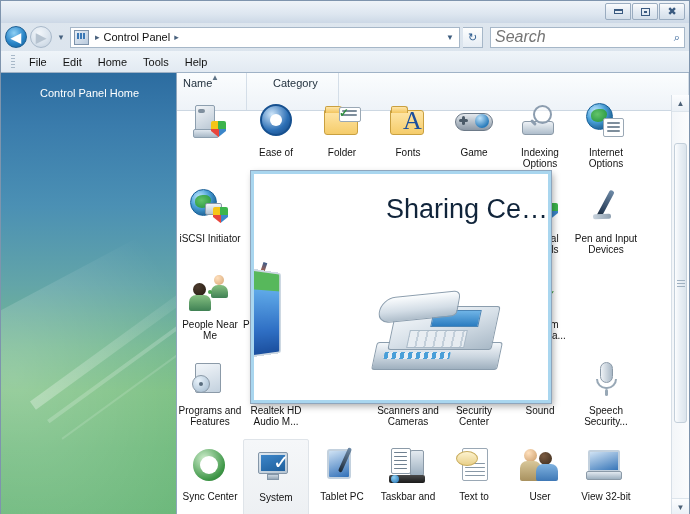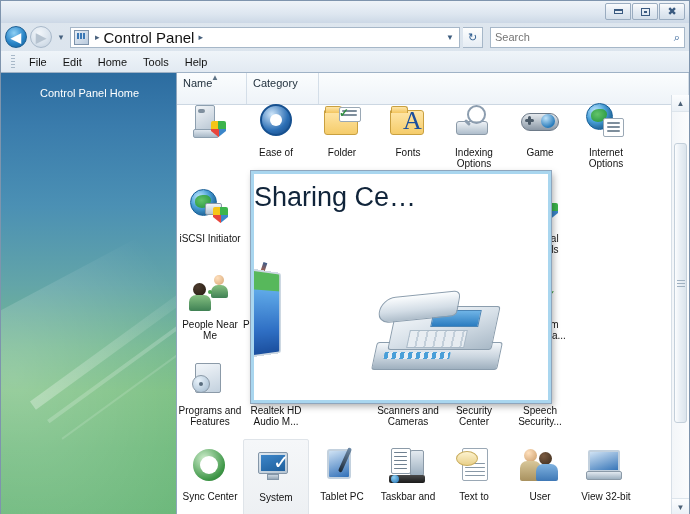--- a/index.html
+++ b/index.html
@@ -84,40 +84,40 @@
     width: 15px; height: 15px; margin: 0 2px 0 1px;
     background: linear-gradient(135deg,#e8eef5 0%, #b9cadd 100%);
     border: 1px solid #7d93ab;
     position: relative; flex: 0 0 auto;
   }
   #cp-icon::after {
     content:""; position:absolute; left:2px; top:2px; right:2px; bottom:5px;
     background: repeating-linear-gradient(90deg,#3b78b5 0 2px,#cfe0f0 2px 3px);
   }
   .crumb-sep { color:#47607c; font-size:9px; margin:0 4px; }
-  .crumb-txt { font-size:15px; color:#111; }
+  .crumb-txt { font-size:11px; color:#111; }
   #crumb-caret { margin-left:auto; color:#3d5c7e; font-size:8px; padding-right:3px; }
   #refreshbtn {
     width: 20px; height: 21px;
     border: 1px solid #a6b7c8; border-left: none;
     background: linear-gradient(180deg,#fdfefe 0%,#e6edf4 100%);
     display:flex; align-items:center; justify-content:center;
     color:#28588c; font-size:11px; flex:0 0 auto;
   }
   #searchbox {
     width: 195px; height: 21px;
     background: #fff; border: 1px solid #a6b7c8;
     margin-left: 4px;
     display: flex; align-items: center;
     padding: 0 4px; flex: 0 0 auto;
   }
   #search-input {
     border: none; outline: none; flex: 1 1 auto; width: 100%;
     font-family: "Liberation Sans", sans-serif;
-    font-size: 11px; color: #6b6b6b;
+    font-size: 16px; font-style: italic; color: #6b6b6b;
     background: transparent;
   }
   #search-icon { color:#2f5f95; font-size:11px; }
 
   
   #menubar {
     height: 22px;
     display: flex; align-items: center;
     padding-left: 10px;
     border-bottom: 1px solid #9fb2c6;
@@ -167,23 +167,24 @@
     font-size: 12px; color:#fff;
   }
 
   
   #content {
     flex: 1 1 auto; position: relative;
     background: #ffffff;
     overflow: hidden;
   }
   #colheader {
-    height: 32px; display:flex;
+    height: 38px; display:flex;
     background: linear-gradient(180deg,#fbfdfe 0%,#eef3f8 100%);
     border-bottom: 1px solid #ccd7e2;
+    gap: 20px;
   }
   .colh {
     font-size: 11px; color: #23323f;
     padding: 4px 6px;
     border-right: 1px solid #d4dee8;
     position: relative;
   }
   #colh-name { width: 70px; }
   #colh-cat  { width: 72px; }
   #colh-rest { flex: 1 1 auto; }
@@ -291,22 +292,22 @@
   }
   #mag-toptext {
     position:absolute; left:0; right:0; top:-6px;
     text-align:center;
     font-size:26px; color:#1b2a3a;
     font-family:"Liberation Sans", sans-serif;
     white-space:nowrap;
     letter-spacing:.5px;
   }
   #mag-title {
-    position:absolute; left:0; right:0; top:8px;
-    text-align:left;
+    position:absolute; left:0; right:0; top:20px;
+    text-align:right;
     font-size:27px; color:#10243a;
     white-space:nowrap;
   }
   
   #mag-fax { position:absolute; left:116px; top:104px; width:136px; height:104px; }
   .fax-base {
     position:absolute; left:4px; top:64px; width:126px; height:28px;
     background: linear-gradient(180deg,#f4f7fa 0%, #c9d4de 55%, #9fb0bf 100%);
     border:1px solid #8b9dad; border-radius:3px;
     transform: skewX(-12deg);
@@ -467,35 +468,35 @@
           <div class="icon-cell">
             <div class="icon-art">
               <span class="folder"></span>
               <span style="position:absolute;left:16px;top:7px;font-size:26px;color:#1c4f9c;font-family:'Liberation Serif',serif;line-height:26px;">A</span>
             </div>
             <div class="icon-label">Fonts</div>
           </div>
 
           <div class="icon-cell">
             <div class="icon-art">
-              <span class="g-box" style="left:3px;top:20px;width:32px;height:14px;border-radius:3px;background:linear-gradient(180deg,#eef2f6,#aebdcb);border:1px solid #8b9aa8;"></span>
-              <span class="g-box" style="left:14px;top:4px;width:19px;height:19px;border-radius:50%;background:rgba(255,255,255,.5);border:2px solid #8c9daf;"></span>
-              <span class="g-box" style="left:11px;top:20px;width:7px;height:3px;background:#8c9daf;transform:rotate(45deg);"></span>
-            </div>
-            <div class="icon-label">Indexing Options</div>
-          </div>
-
-          <div class="icon-cell">
-            <div class="icon-art">
               <span class="g-box" style="left:2px;top:12px;width:38px;height:18px;border-radius:10px;background:linear-gradient(180deg,#e4e9ee,#8b98a6);border:1px solid #6d7a88;"></span>
               <span class="g-box" style="left:22px;top:13px;width:14px;height:14px;border-radius:50%;background:radial-gradient(circle at 35% 30%,#bfe3fa,#2a7cbb 70%);"></span>
               <span class="g-box" style="left:6px;top:18px;width:9px;height:3px;background:#4b5a68;"></span>
               <span class="g-box" style="left:9px;top:15px;width:3px;height:9px;background:#4b5a68;"></span>
             </div>
             <div class="icon-label">Game</div>
+          </div>
+
+          <div class="icon-cell">
+            <div class="icon-art">
+              <span class="g-box" style="left:3px;top:20px;width:32px;height:14px;border-radius:3px;background:linear-gradient(180deg,#eef2f6,#aebdcb);border:1px solid #8b9aa8;"></span>
+              <span class="g-box" style="left:14px;top:4px;width:19px;height:19px;border-radius:50%;background:rgba(255,255,255,.5);border:2px solid #8c9daf;"></span>
+              <span class="g-box" style="left:11px;top:20px;width:7px;height:3px;background:#8c9daf;transform:rotate(45deg);"></span>
+            </div>
+            <div class="icon-label">Indexing Options</div>
           </div>
 
           <div class="icon-cell">
             <div class="icon-art">
               <span class="globe" style="left:1px;top:2px;"></span>
               <span class="g-box" style="left:18px;top:17px;width:21px;height:19px;background:#fff;border:1px solid #9aa8b5;"></span>
               <span class="g-box" style="left:22px;top:21px;width:13px;height:2px;background:#7e8e9c;"></span>
               <span class="g-box" style="left:22px;top:25px;width:13px;height:2px;background:#7e8e9c;"></span>
               <span class="g-box" style="left:22px;top:29px;width:13px;height:2px;background:#7e8e9c;"></span>
             </div>
@@ -538,20 +539,27 @@
             <div class="icon-label">Offline Files</div>
           </div>
           <div class="icon-cell">
             <div class="icon-art">
               <span class="person-head" style="left:6px;top:5px;width:12px;height:12px;background:radial-gradient(circle at 35% 30%,#ffe0bd,#d5a473);"></span>
               <span class="person-body" style="left:1px;top:17px;width:22px;height:17px;background:linear-gradient(180deg,#7fb774,#3f7f50);"></span>
               <span class="shield" style="left:24px;top:16px;"></span>
             </div>
             <div class="icon-label">Parental Controls</div>
           </div>
+          <div class="icon-cell">
+            <div class="icon-art">
+              <span class="g-box" style="left:18px;top:2px;width:5px;height:30px;background:linear-gradient(180deg,#6f8ba8 0%,#2f4560 70%,#1a2735 100%);transform:rotate(28deg);border-radius:2px;"></span>
+              <span class="g-box" style="left:8px;top:27px;width:18px;height:5px;background:linear-gradient(90deg,#c9d4de,#8fa0b0);transform:rotate(-2deg);border-radius:2px;"></span>
+            </div>
+            <div class="icon-label">Pen and Input Devices</div>
+          </div>
         </div>
 
         <div class="icon-row">
           <div class="icon-cell">
             <div class="icon-art">
               <span class="person-head" style="left:4px;top:10px;width:13px;height:13px;background:radial-gradient(circle at 35% 30%,#4b3a2c,#241a12);"></span>
               <span class="person-body" style="left:0px;top:22px;width:22px;height:16px;background:linear-gradient(180deg,#86c081,#3f8154);"></span>
               <span class="person-head" style="left:25px;top:2px;width:10px;height:10px;background:radial-gradient(circle at 35% 30%,#ffe0bd,#d5a473);"></span>
               <span class="person-body" style="left:22px;top:12px;width:17px;height:13px;background:linear-gradient(180deg,#86c081,#3f8154);"></span>
               <span class="g-box" style="left:19px;top:17px;width:4px;height:4px;border-radius:50%;background:#4aa04f;"></span>
@@ -620,20 +628,26 @@
             <div class="icon-art">
               <span class="g-box" style="left:4px;top:14px;width:34px;height:17px;background:linear-gradient(180deg,#eef3f7,#a8b8c7);border:1px solid #8b9aa8;border-radius:3px;"></span>
             </div>
             <div class="icon-label">Scanners and Cameras</div>
           </div>
           <div class="icon-cell">
             <div class="icon-art">
               <span class="shield" style="left:12px;top:6px;width:22px;height:26px;"></span>
             </div>
             <div class="icon-label">Security Center</div>
+          </div>
+          <div class="icon-cell">
+            <div class="icon-art">
+              <span class="g-box" style="left:10px;top:8px;width:22px;height:22px;border-radius:50%;background:radial-gradient(circle at 40% 35%,#9aa9b8,#41525f);border:1px solid #55646f;"></span>
+            </div>
+            <div class="icon-label">Sound</div>
           </div>
           <div class="icon-cell">
             <div class="icon-art">
               <span class="g-box" style="left:15px;top:3px;width:13px;height:21px;border-radius:7px;background:linear-gradient(90deg,#eef2f6,#a9b8c6);border:1px solid #8b9aa8;"></span>
               <span class="g-box" style="left:11px;top:20px;width:21px;height:10px;border-radius:0 0 11px 11px;border:2px solid #98a8b6;border-top:none;"></span>
               <span class="g-box" style="left:20px;top:30px;width:3px;height:7px;background:#98a8b6;"></span>
             </div>
             <div class="icon-label">Speech Security...</div>
           </div>
         </div>

